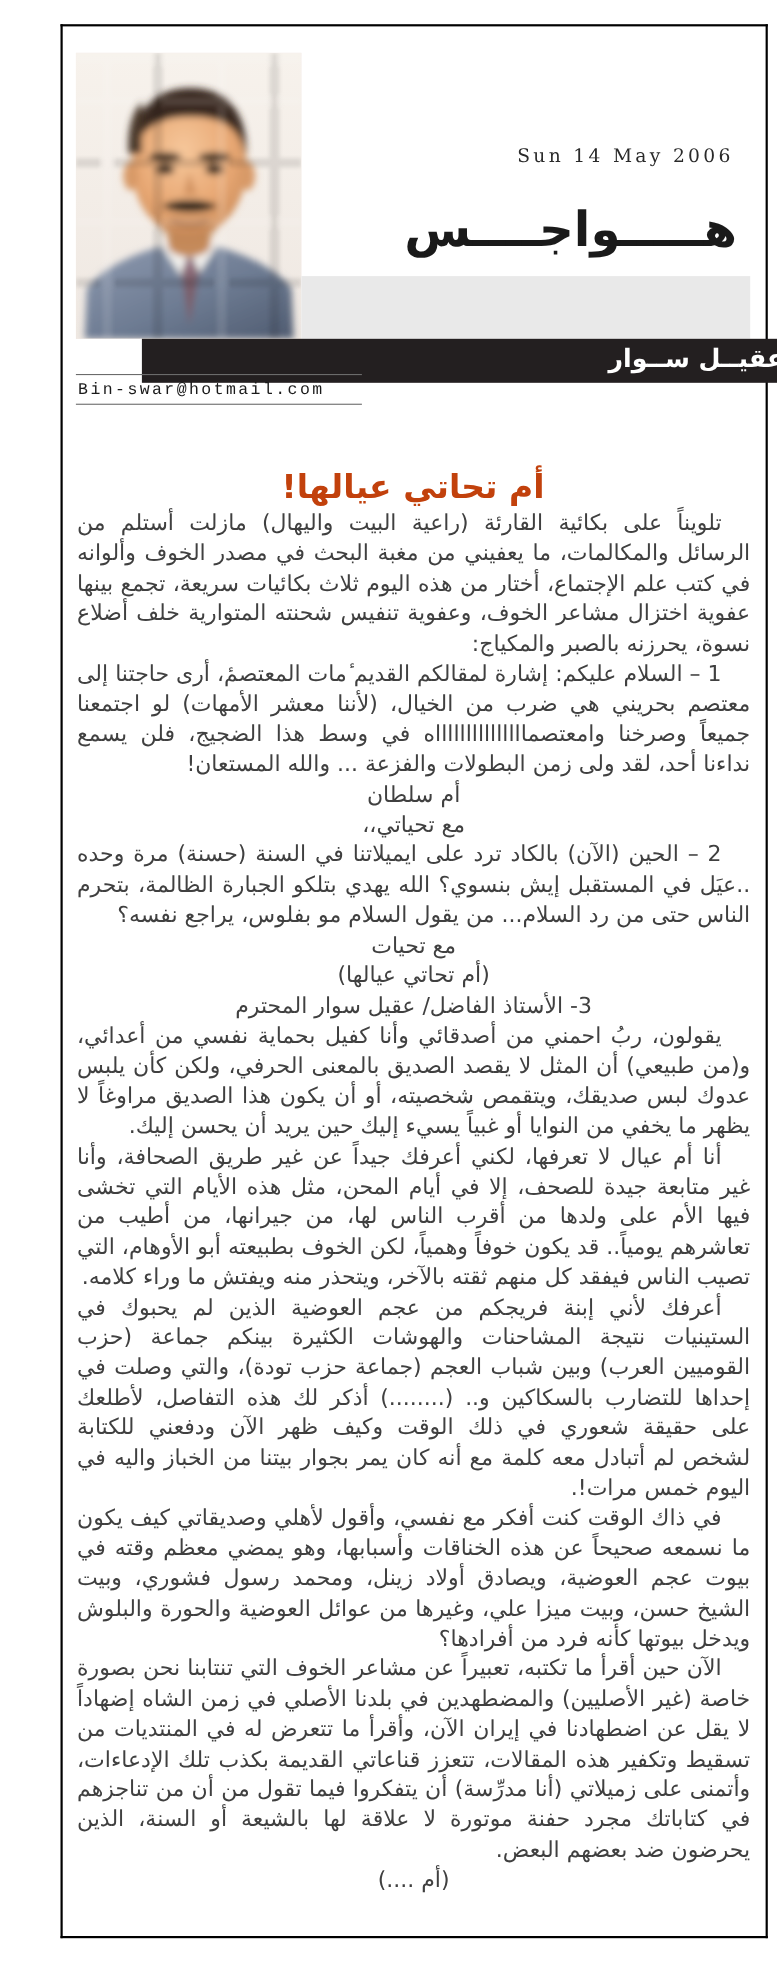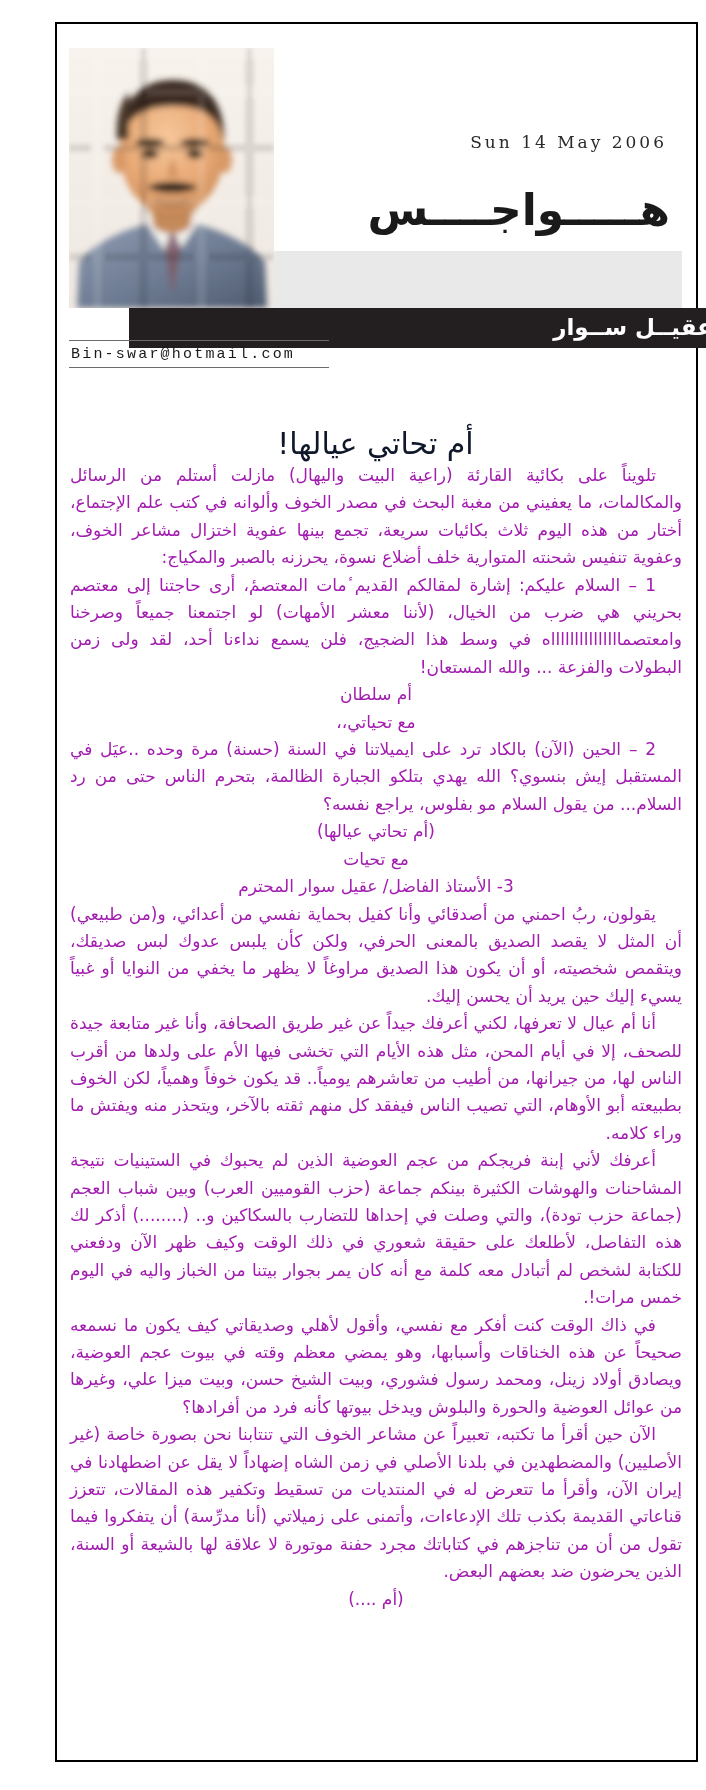--- a/index.html
+++ b/index.html
@@ -145,34 +145,34 @@
   }
 
   
   .headline {
     position: absolute;
     left: 45px;
     top: 406px;
     width: 613px;
     text-align: center;
     font-size: 30px;
-    font-weight: 400;
-    color: #0f172a;
+    font-weight: 700;
+    color: #c2410c;
     letter-spacing: 0.5px;
   }
 
   
   .article {
     position: absolute;
     left: 46px;
     top: 462px;
     width: 612px;
-    font-size: 17px;
+    font-size: 20px;
     line-height: 27.4px;
-    color: #a21caf;
+    color: #404040;
     text-align: justify;
     text-justify: inter-word;
   }
   .article p {
     margin: 0;
     text-indent: 26px;
   }
   .article p.centered {
     text-align: center;
     text-indent: 0;
@@ -283,22 +283,22 @@
   </div>
 
   <h1 class="headline">أم تحاتي عيالها!</h1>
 
   <div class="article" id="article-body">
       <p class="">تلويناً على بكائية القارئة (راعية البيت واليهال) مازلت أستلم من الرسائل والمكالمات، ما يعفيني من مغبة البحث في مصدر الخوف وألوانه في كتب علم الإجتماع، أختار من هذه  اليوم ثلاث بكائيات سريعة، تجمع بينها عفوية اختزال مشاعر الخوف، وعفوية تنفيس شحنته المتوارية خلف أضلاع نسوة، يحرزنه بالصبر والمكياج:</p>
       <p class="">1 – السلام عليكم: إشارة لمقالكم القديم ٔمات المعتصمٔ، أرى حاجتنا إلى معتصم بحريني هي ضرب من الخيال، (لأننا معشر الأمهات) لو اجتمعنا جميعاً وصرخنا وامعتصماااااااااااااااه في وسط هذا الضجيج، فلن يسمع نداءنا أحد، لقد ولى زمن البطولات والفزعة ... والله المستعان!</p>
       <p class="centered">أم سلطان</p>
       <p class="centered">مع تحياتي،،</p>
       <p class="">2 – الحين (الآن) بالكاد ترد على ايميلاتنا في السنة (حسنة) مرة وحده ..عيَل في المستقبل إيش بنسوي؟ الله يهدي بتلكو الجبارة الظالمة، بتحرم الناس حتى من رد السلام... من يقول السلام مو بفلوس، يراجع نفسه؟</p>
+      <p class="centered">مع تحيات</p>
       <p class="centered">(أم تحاتي عيالها)</p>
-      <p class="centered">مع تحيات</p>
       <p class="centered">3- الأستاذ الفاضل/ عقيل سوار المحترم</p>
       <p class="">يقولون، ربُ احمني من أصدقائي وأنا كفيل بحماية نفسي من أعدائي، و(من طبيعي) أن المثل لا يقصد الصديق بالمعنى الحرفي، ولكن كأن يلبس عدوك لبس صديقك، ويتقمص شخصيته، أو أن يكون هذا الصديق مراوغاً لا يظهر ما يخفي من النوايا أو غبياً يسيء إليك حين يريد أن يحسن إليك.</p>
       <p class="">أنا أم عيال لا تعرفها، لكني أعرفك جيداً عن غير طريق الصحافة، وأنا غير متابعة جيدة للصحف، إلا في أيام المحن، مثل هذه الأيام التي تخشى فيها الأم على ولدها من أقرب الناس لها، من جيرانها، من أطيب من تعاشرهم يومياً.. قد يكون خوفاً وهمياً، لكن الخوف بطبيعته أبو الأوهام، التي تصيب الناس فيفقد كل منهم ثقته بالآخر، ويتحذر منه ويفتش ما وراء كلامه.</p>
       <p class="">أعرفك لأني إبنة فريجكم من عجم العوضية الذين لم يحبوك في الستينيات نتيجة المشاحنات والهوشات الكثيرة بينكم جماعة (حزب القوميين العرب) وبين شباب العجم (جماعة حزب تودة)، والتي وصلت في إحداها للتضارب بالسكاكين و.. (........)  أذكر لك هذه التفاصل، لأطلعك على حقيقة شعوري في ذلك الوقت وكيف ظهر الآن ودفعني للكتابة لشخص لم أتبادل معه كلمة مع أنه كان يمر بجوار بيتنا من الخباز واليه في اليوم خمس مرات!.</p>
       <p class="">في ذاك الوقت كنت أفكر مع نفسي، وأقول لأهلي وصديقاتي كيف يكون ما نسمعه صحيحاً عن هذه الخناقات وأسبابها، وهو يمضي معظم وقته في بيوت عجم العوضية، ويصادق أولاد زينل، ومحمد رسول فشوري، وبيت الشيخ حسن، وبيت ميزا علي، وغيرها من عوائل العوضية والحورة والبلوش ويدخل بيوتها كأنه فرد من أفرادها؟</p>
       <p class="">الآن حين أقرأ ما تكتبه، تعبيراً عن مشاعر الخوف التي تنتابنا نحن بصورة خاصة (غير الأصليين) والمضطهدين في بلدنا الأصلي في زمن الشاه إضهاداً لا يقل عن اضطهادنا في إيران الآن، وأقرأ ما تتعرض له في المنتديات من تسقيط وتكفير هذه المقالات، تتعزز قناعاتي القديمة بكذب تلك الإدعاءات، وأتمنى على زميلاتي (أنا مدرِّسة) أن يتفكروا فيما تقول من أن من تناجزهم في كتاباتك مجرد حفنة موتورة لا علاقة لها بالشيعة أو السنة، الذين يحرضون ضد بعضهم البعض.</p>
       <p class="centered">(أم ....)</p>
     </div>
 
 </div>

